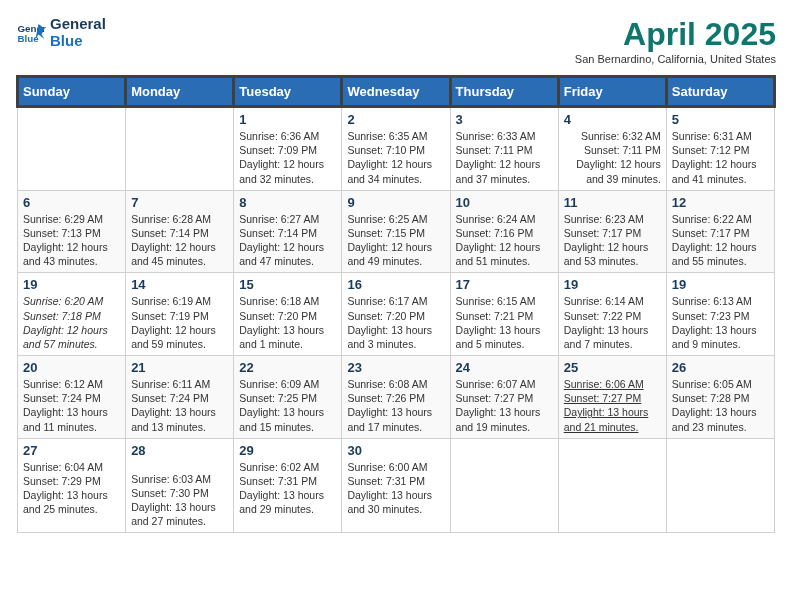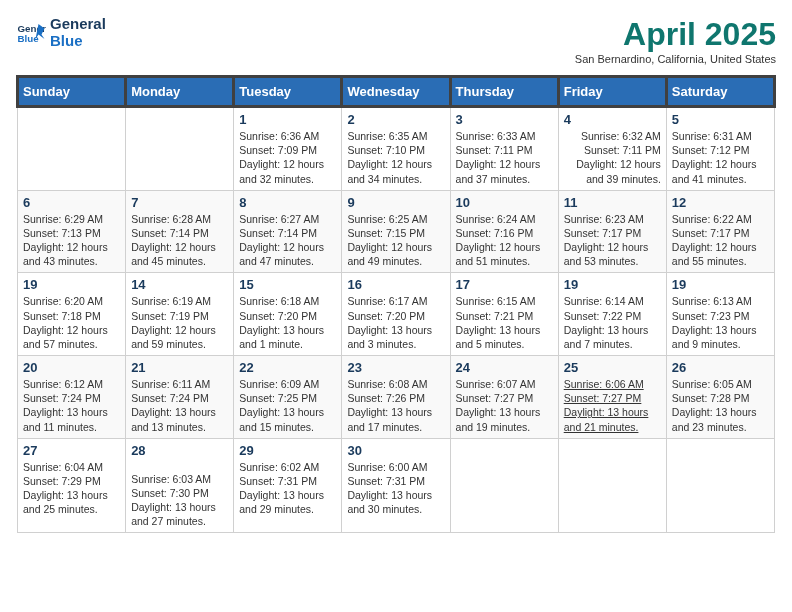--- a/index.html
+++ b/index.html
@@ -198,21 +198,21 @@
           <span class="day-number">12</span>
           <div class="day-info" style="white-space: pre-line;">Sunrise: 6:22 AM
 Sunset: 7:17 PM
 Daylight: 12 hours
 and 55 minutes.</div>
         </td>
       </tr>
       <tr>
         <td>
           <span class="day-number">19</span>
-          <div class="day-info" style="white-space: pre-line;">Sunrise: 6:20 AM
+          <div class="day-info" style="white-space: pre-line; font-style: italic;">Sunrise: 6:20 AM
 Sunset: 7:18 PM
 Daylight: 12 hours
 and 57 minutes.</div>
         </td>
         <td>
           <span class="day-number">14</span>
           <div class="day-info" style="white-space: pre-line;">Sunrise: 6:19 AM
 Sunset: 7:19 PM
 Daylight: 12 hours
 and 59 minutes.</div>

